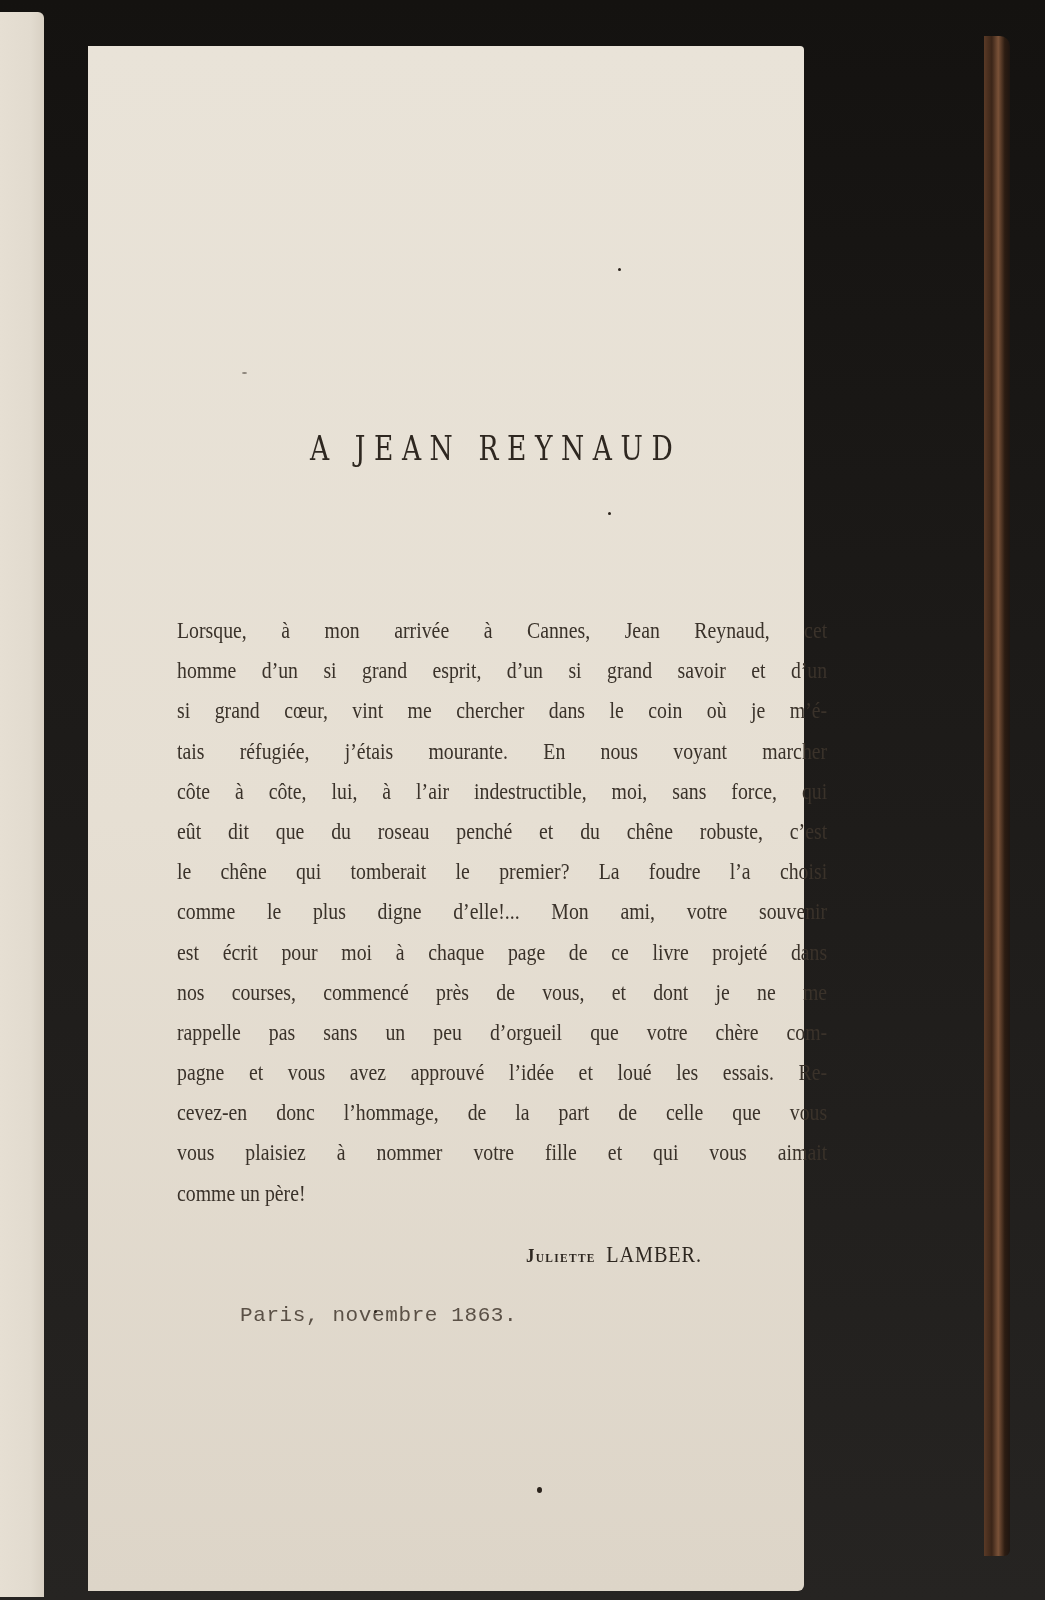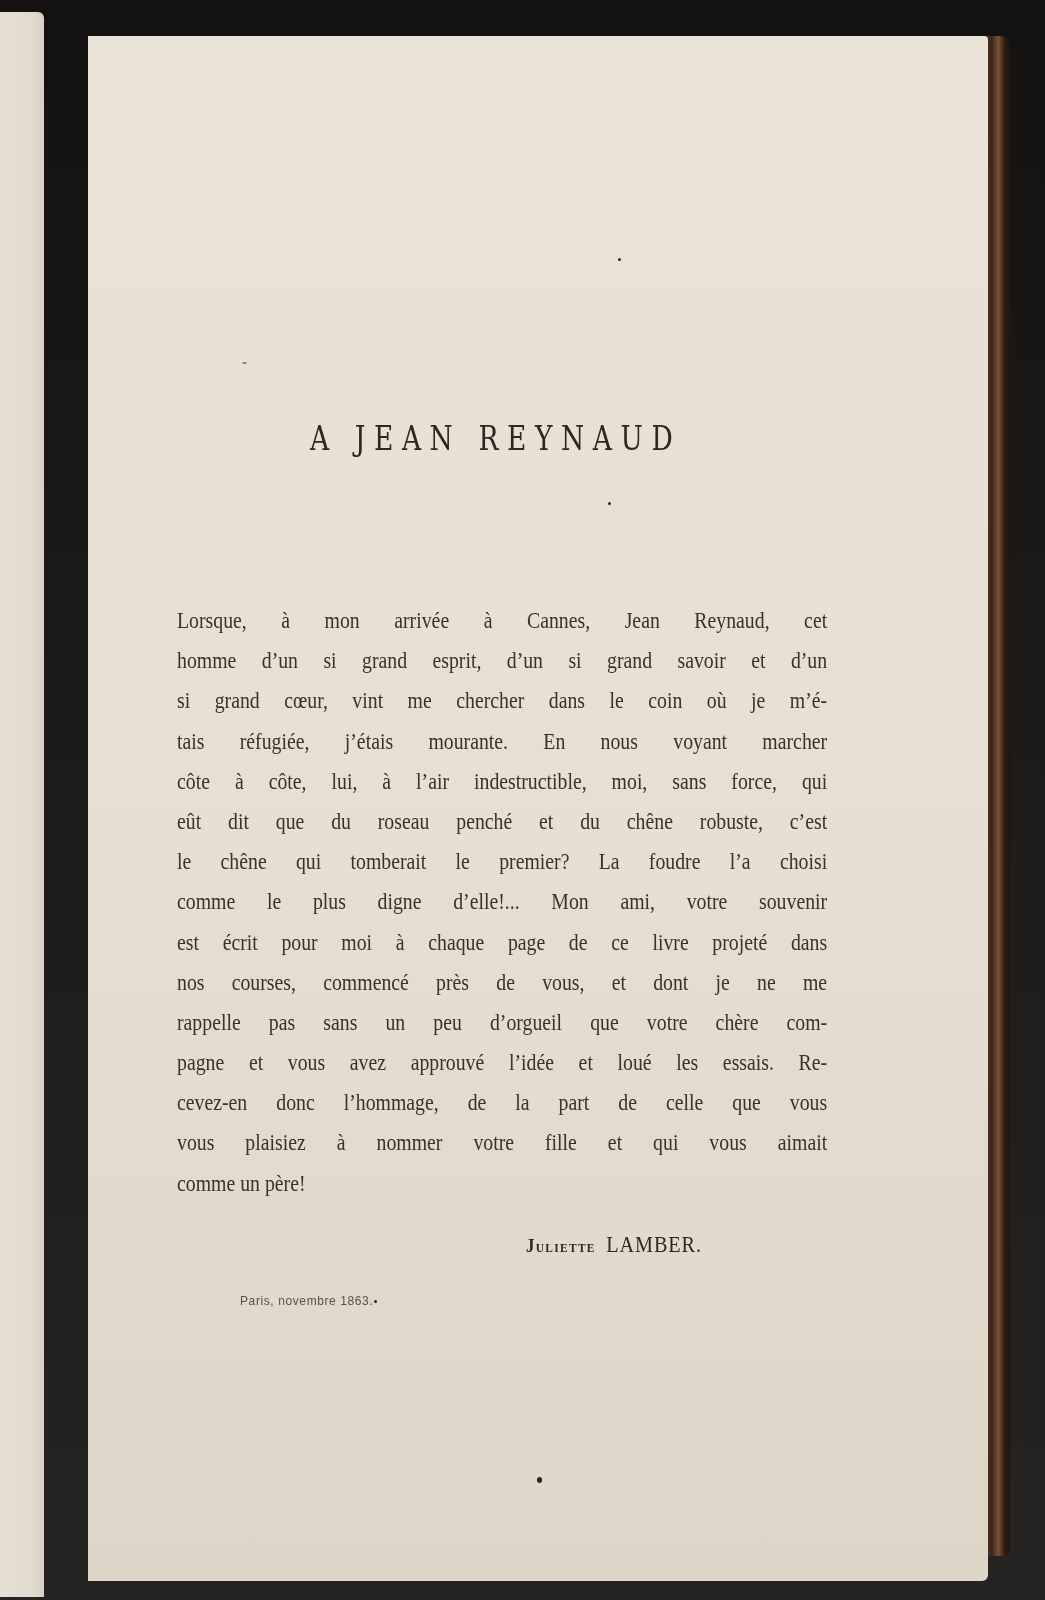--- a/index.html
+++ b/index.html
@@ -34,22 +34,22 @@
       width: 26px;
       height: 1520px;
       background: linear-gradient(90deg, #5a3a26 0%, #3b2518 30%, #7a5238 55%, #2c1c12 80%, #1e1510 100%);
       border-top-right-radius: 10px;
       border-bottom-right-radius: 6px;
     }
     
     .page {
       position: absolute;
       left: 88px;
-      top: 36px;
-      width: 900px;
+      top: 46px;
+      width: 716px;
       height: 1545px;
       background: linear-gradient(180deg, #e9e3d8 0%, #e6dfd3 50%, #ddd5c8 100%);
       border-top-right-radius: 4px;
       border-bottom-right-radius: 6px;
     }
     .title {
       position: absolute;
       left: 222px;
       top: 382px;
       width: 400px;
@@ -104,22 +104,22 @@
     }
     .sig-last {
       font-size: 23px;
       letter-spacing: 1px;
       margin-left: 8px;
     }
     .dateline {
       position: absolute;
       left: 152px;
       top: 1258px;
-      font-family: Liberation Sans, sans-serif;
-      font-size: 12px;
+      font-family: Liberation Mono, monospace;
+      font-size: 21px;
       color: #5a5046;
       letter-spacing: 0.6px;
       white-space: nowrap;
     }
     .speck {
       position: absolute;
       border-radius: 50%;
       background: #2b231c;
     }
   </style>

